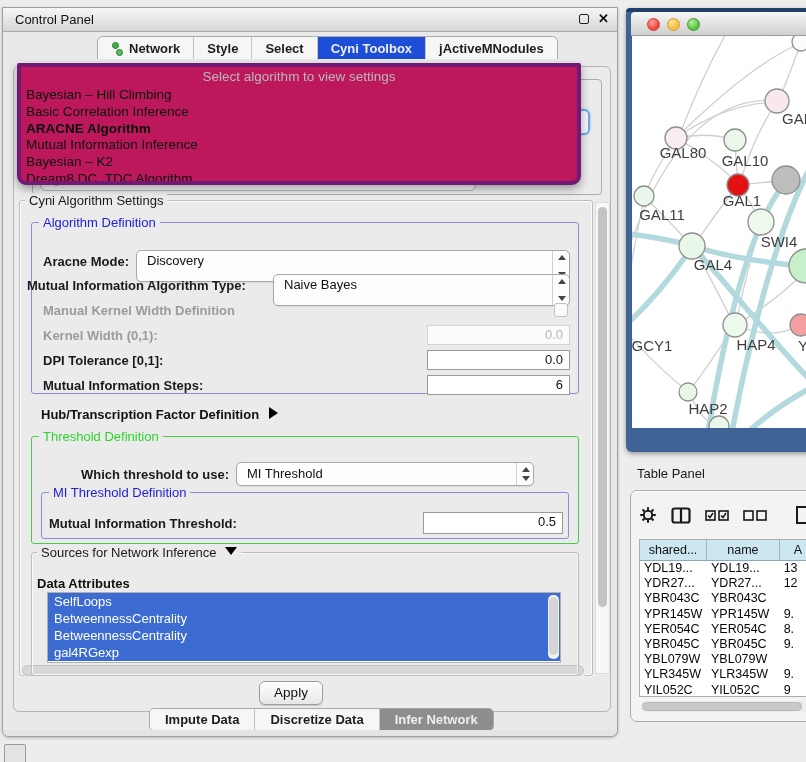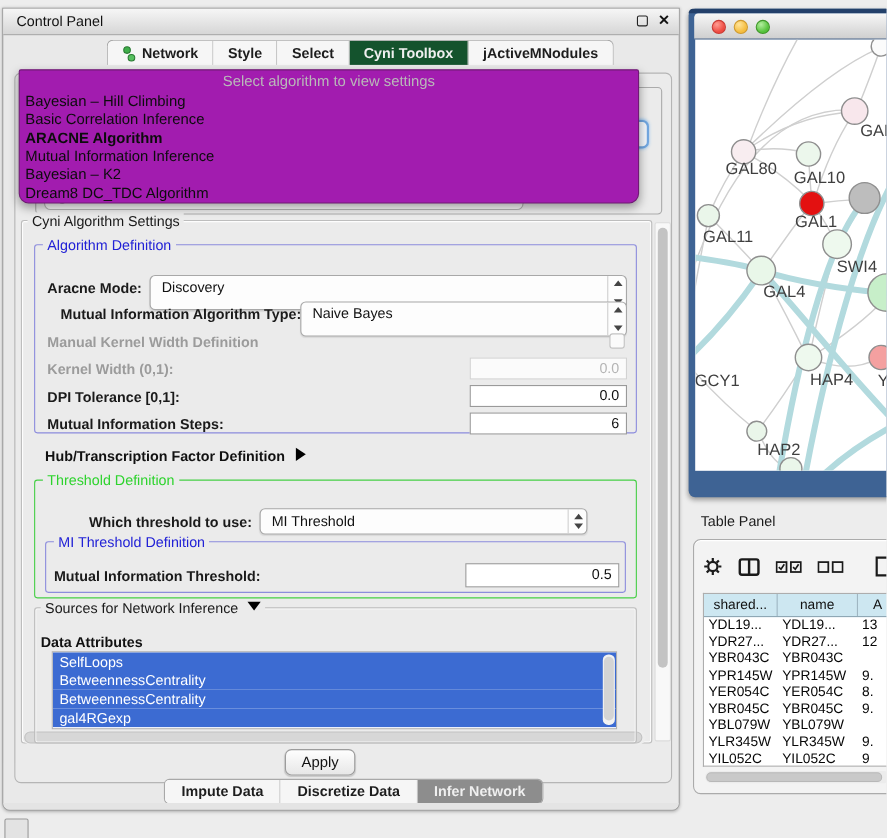--- a/index.html
+++ b/index.html
@@ -17,21 +17,21 @@
   .cp-float { position:absolute; right:28px; top:6px; width:10px; height:10px;
     border:1.6px solid #222; border-radius:2px; }
   .cp-close { position:absolute; right:8px; top:3px; font-size:13px; font-weight:bold; color:#111; }
 
   
   .tab-bar { position:absolute; left:94px; top:28px; height:23px; display:flex;
     background:#f6f6f6; border:1px solid #ababab; border-bottom:none; border-radius:6px 6px 0 0; overflow:hidden; }
   .tab { display:flex; align-items:center; gap:5px; padding:0 13px; font-size:13px; font-weight:bold;
     color:#1d1d1d; border-right:1px solid #c3c3c3; background:#f6f6f6; }
   .tab:last-child { border-right:none; }
-  .tab.active { background:#14532d; color:#efefef; }
+  .tab.active { background:#1d4ed8; color:#efefef; }
   .neticon { position:relative; width:13px; height:13px; display:inline-block; }
   .neticon::before { content:""; position:absolute; left:1px; top:0; width:5px; height:5px;
     border-radius:50%; background:#3fae4a; border:1px solid #2a7a33; }
   .neticon::after { content:""; position:absolute; left:5px; top:7px; width:5px; height:5px;
     border-radius:50%; background:#56c05f; border:1px solid #2a7a33; }
 
   
   .content-panel { position:absolute; left:10px; top:58px; width:598px; height:646px;
     background:#ebebeb; border:1px solid #b5b5b5; border-radius:6px; }
 
@@ -39,21 +39,21 @@
   .inference-group { position:absolute; left:18px; top:12px; width:570px; height:116px;
     border:1px solid #ababab; border-radius:4px; background:#ebebeb; }
   .combo-focused { position:absolute; left:546px; top:42px; width:30px; height:26px;
     background:#f2f6fb; border:2px solid #72a7e0; border-radius:6px; box-shadow:0 0 3px #8fc0ef; }
   .combo-disabled { position:absolute; left:26px; top:100px; width:436px; height:24px;
     background:#fafafa; border:1px solid #b5b5b5; border-radius:6px;
     font-size:13px; color:#b3b3b3; line-height:22px; padding-left:12px; }
 
   
   .algo-popup { position:absolute; left:14px; top:55px; width:564px; height:122px; z-index:60;
-    background:#a21caf; border:1px solid #701a75; border-radius:2px 2px 9px 9px;
+    background:#be185d; border:4px solid #701a75; border-radius:2px 2px 9px 9px;
     box-shadow:0 4px 9px rgba(0,0,0,.35); overflow:hidden; }
   .algo-prompt { height:20px; line-height:20px; text-align:center; color:#b9b9b9; font-size:13.5px; }
   .algo-item { height:16.8px; line-height:16.8px; padding-left:5px; font-size:13.5px; color:#0c0c0c; }
   .algo-item.bold { font-weight:bold; }
 
   
   .cyni-group { position:absolute; left:16px; top:192px; width:574px; height:476px;
     border:1px solid #bdbdbd; border-radius:3px; box-shadow:inset 0 0 0 1px #fdfdfd; }
   .group-label { position:absolute; font-size:13px; background:#ebebeb; padding:0 4px; white-space:nowrap; }
   .cyni-label { left:22px; top:185px; color:#1a1a1a; }
@@ -228,21 +228,21 @@
 
     <div class="algdef-group"></div>
     <div class="group-label algdef-label">Algorithm Definition</div>
 
     <div class="form-label" style="left:40px; top:246px;">Aracne Mode:</div>
     <div class="combo" style="left:133px; top:242px; width:434px;">
       <span>Discovery</span>
       <span class="stepper"></span>
     </div>
 
-    <div class="form-label" style="left:52px; top:270px;text-align:right;">Mutual Information Algorithm Type:</div>
+    <div class="form-label" style="left:24px; top:270px;text-align:right;">Mutual Information Algorithm Type:</div>
     <div class="combo" style="left:270px; top:266px; width:297px;">
       <span>Naive Bayes</span>
       <span class="stepper"></span>
     </div>
 
     <div class="form-label disabled" style="left:40px; top:295px;">Manual Kernel Width Definition</div>
     <div class="checkbox" style="left:551px; top:295px;"></div>
 
     <div class="form-label disabled" style="left:40px; top:320px;">Kernel Width (0,1):</div>
     <div class="field disabled" style="left:424px; top:317px; width:143px;">0.0</div>

